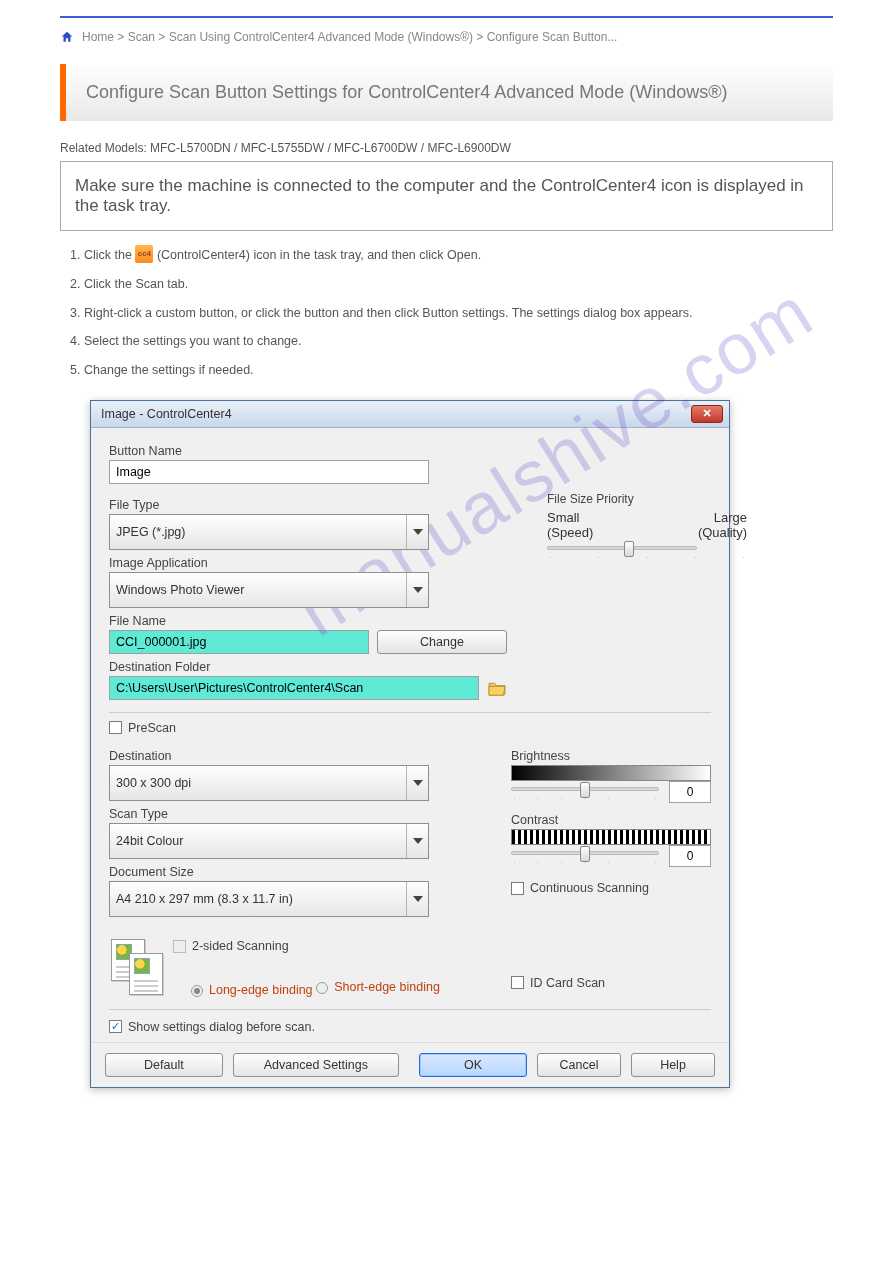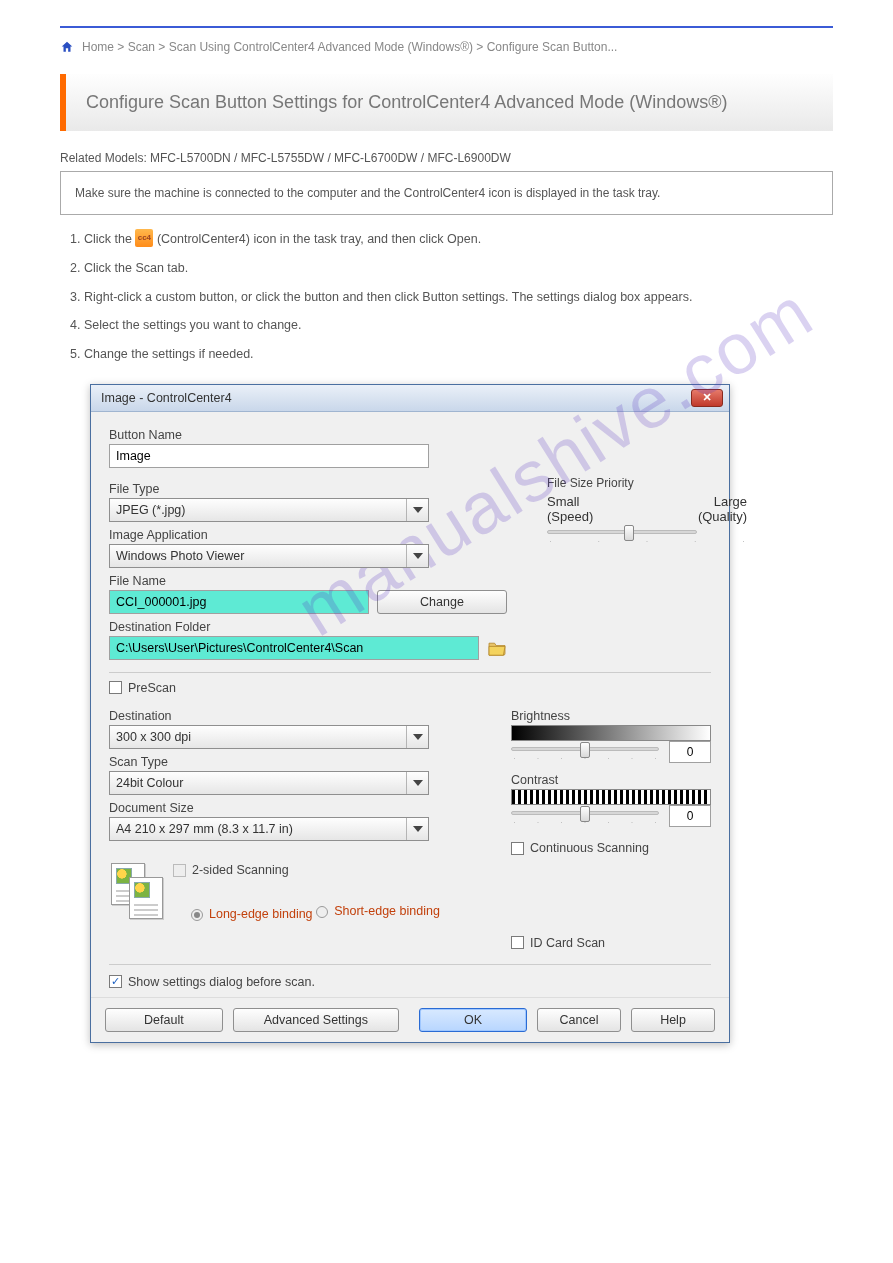--- a/index.html
+++ b/index.html
@@ -4,38 +4,38 @@
 <style>
   * { box-sizing: border-box; }
   body {
     margin: 0;
     font-family: "Segoe UI", Tahoma, sans-serif;
     font-size: 13px;
     color: #333;
     background: #fff;
     width: 893px;
   }
-  .page { padding: 26px 60px 60px 60px; }
+  .page { padding: 16px 60px 60px 60px; }
   .top-rule { border-top: 2px solid #3b5bd6; margin-bottom: 12px; }
   .home-row { display: flex; align-items: center; gap: 8px; margin-bottom: 20px; }
   .home-icon svg { display: block; }
   .breadcrumb { font-size: 12px; color: #888; }
   .title-band {
     border-left: 6px solid #ff6a00;
     background: linear-gradient(#fefefe, #e9e9e9);
     padding: 18px 20px;
     margin-bottom: 20px;
   }
   .page-title { font-size: 18px; color: #777; }
   .related { font-size: 12px; color: #555; margin-bottom: 6px; }
   .intro-box {
     border: 1px solid #aaa;
     padding: 14px 14px;
     margin-bottom: 14px;
-    font-size: 12px;
+    font-size: 17px;
     color: #555;
   }
   ol.steps { list-style: decimal; padding-left: 24px; margin: 10px 0 20px 0; }
   ol.steps > li { margin-bottom: 10px; font-size: 12.5px; color: #555; line-height: 1.5; }
   .cc4-icon {
     display: inline-block; width: 18px; height: 18px; vertical-align: -4px;
     background: linear-gradient(#ffb84d, #ff8c1a);
     border-radius: 2px; position: relative; overflow: hidden;
   }
   .cc4-icon::after {
@@ -68,21 +68,21 @@
   }
   .dialog-body { padding: 10px 18px 8px 18px; }
   .label { color: #444; font-size: 12.5px; margin: 6px 0 2px 0; }
   .text-input {
     width: 100%; height: 24px; border: 1px solid #a0a0a0;
     background: #fff; padding: 0 6px; font-size: 12.5px;
   }
   .text-input.ro { background: #5eead4; }
   .dropdown {
     position: relative; display: flex; align-items: center;
-    height: 24px; border: 1px solid #8f8f8f;
+    height: 36px; border: 1px solid #8f8f8f;
     background: linear-gradient(#fefefe, #e6e6e6);
     padding: 0 28px 0 6px; font-size: 12.5px; color: #333;
     cursor: pointer;
   }
   .dropdown .chev {
     position: absolute; right: 0; top: 0; bottom: 0; width: 22px;
     border-left: 1px solid #b4b4b4;
     display: flex; align-items: center; justify-content: center;
   }
   .row { display: flex; gap: 40px; }

